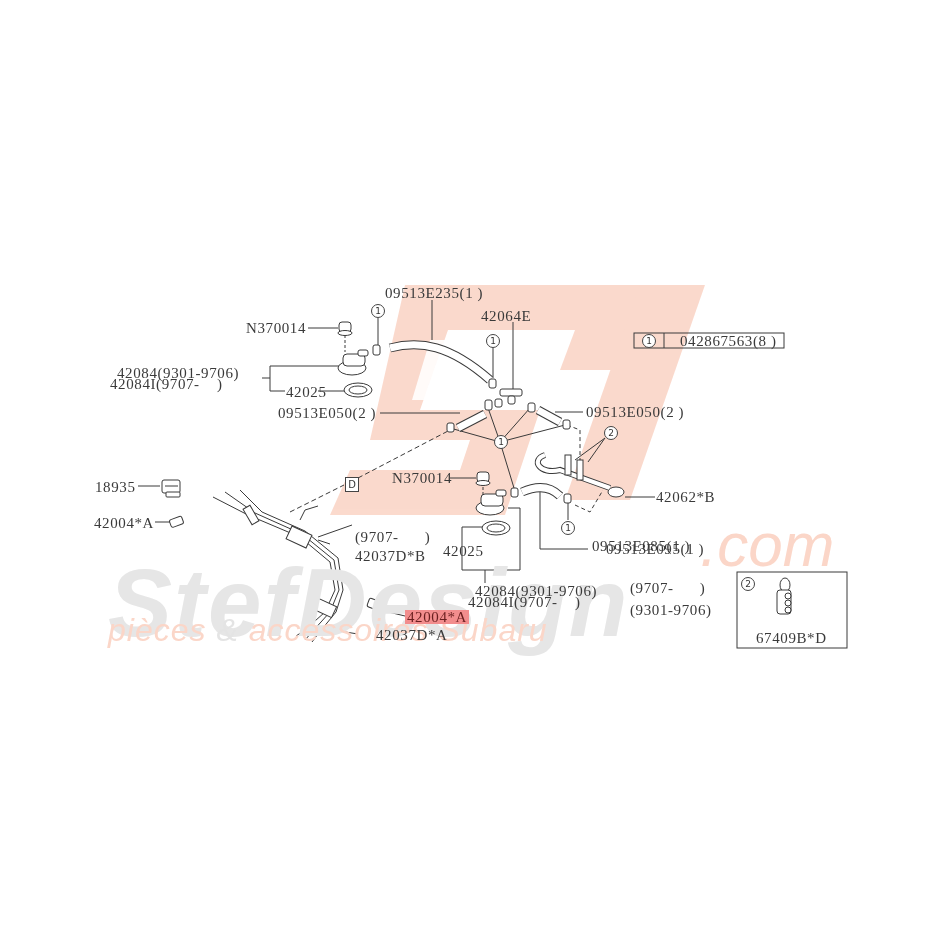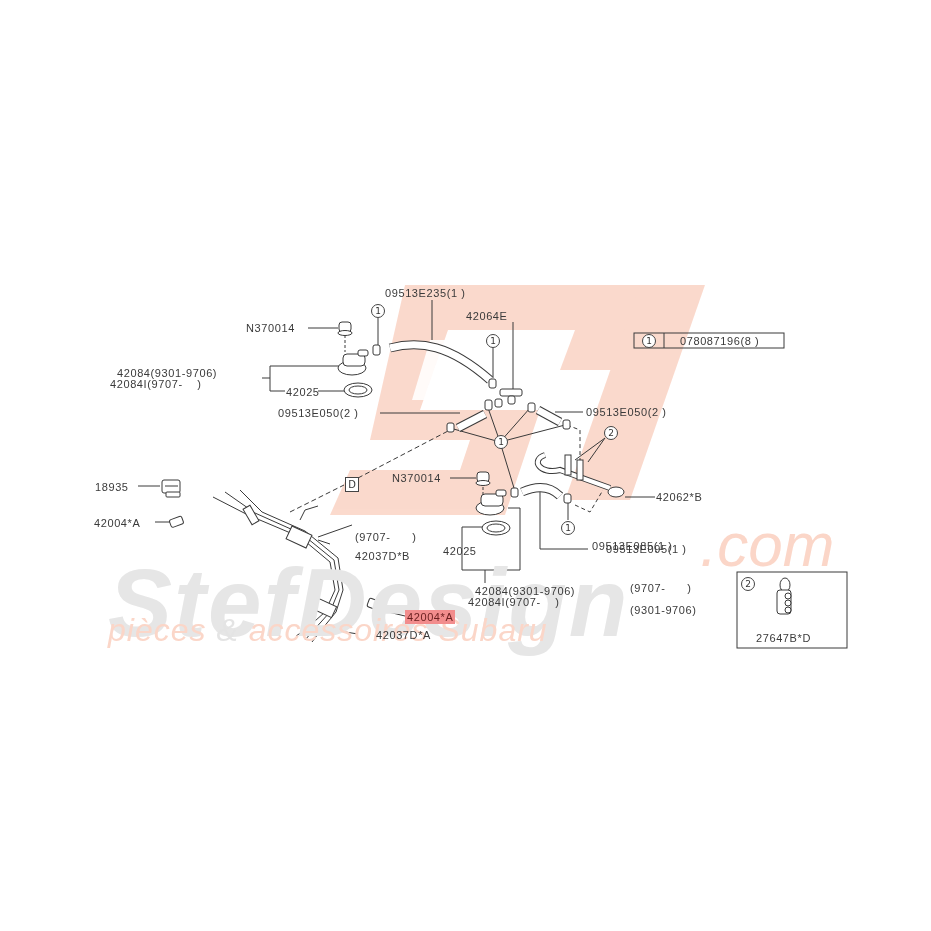--- a/index.html
+++ b/index.html
@@ -1,18 +1,18 @@
 <!DOCTYPE html>
 <html><head>
 <meta charset="utf-8">
 <style>
   html, body { margin: 0; padding: 0; background: #ffffff; }
   body { width: 931px; height: 931px; position: relative; overflow: hidden; font-family: "DejaVu Sans Mono", "Liberation Mono", monospace; }
   #canvas { position: absolute; left: 0; top: 0; width: 931px; height: 931px; }
-  .lbl { position: absolute; font-family: Liberation Sans, sans-serif; font-size: 11px; color: #3a3a3a; letter-spacing: 0.6px; white-space: pre; line-height: 12px; }
+  .lbl { position: absolute; font-family: Liberation Serif, serif; font-size: 15px; color: #3a3a3a; letter-spacing: 0.6px; white-space: pre; line-height: 12px; }
   .lbl.hl { background: #f28d8d; color: #6a1f1f; padding: 1px 2px; }
   .wm-text { position: absolute; font-family: "Liberation Sans", sans-serif; font-style: italic; white-space: nowrap; }
   .wm-main { font-size: 96px; font-weight: bold; color: #e6e6e6; letter-spacing: 2px; }
   .wm-com { font-size: 62px; font-weight: normal; color: #fbd6c8; margin-top: 16px; }
   .wm-tag { font-size: 32px; color: #fbd6c8; letter-spacing: 1px; text-align: center; }
   .wm-amp { color: #e4e4e4; }
   .circ { position: absolute; width: 12px; height: 12px; border: 1px solid #444; border-radius: 50%; font-size: 9px; line-height: 12px; text-align: center; color: #333; font-family: "DejaVu Sans", sans-serif; background: #fff; }
   .sqD { position: absolute; width: 12px; height: 13px; border: 1px solid #444; font-size: 10px; line-height: 13px; text-align: center; color: #333; font-family: "DejaVu Sans", sans-serif; background: #fff; }
 </style>
 </head>
@@ -206,21 +206,21 @@
   <span>accessoires Subaru</span>
 </div>
 
 <div class="lbl" style="left:385px; top:287px;">09513E235(1 )</div>
 <div class="circ" style="left:371px; top:304px;">1</div>
 <div class="lbl" style="left:246px; top:322px;">N370014</div>
 <div class="lbl" style="left:117px; top:367px;">42084(9301-9706)</div>
 <div class="lbl" style="left:110px; top:378px;">42084I(9707-    )</div>
 <div class="lbl" style="left:286px; top:386px;">42025</div>
 <div class="lbl" style="left:278px; top:407px;">09513E050(2 )</div>
-<div class="lbl" style="left:466px; top:310px;text-align:right;">42064E</div>
+<div class="lbl" style="left:481px; top:310px;text-align:right;">42064E</div>
 <div class="circ" style="left:486px; top:334px;">1</div>
 <div class="lbl" style="left:586px; top:406px;">09513E050(2 )</div>
 <div class="circ" style="left:494px; top:435px;">1</div>
 <div class="circ" style="left:604px; top:426px;">2</div>
 <div class="sqD" style="left:345px; top:477px;">D</div>
 <div class="lbl" style="left:392px; top:472px;">N370014</div>
 <div class="lbl" style="left:95px; top:481px;">18935</div>
 <div class="lbl" style="left:94px; top:517px;">42004*A</div>
 <div class="lbl" style="left:656px; top:491px;text-align:right;">42062*B</div>
 <div class="circ" style="left:561px; top:521px;">1</div>
@@ -230,15 +230,15 @@
 <div class="lbl" style="left:590px; top:543px;margin-left:16px;">09513E095(1 )</div>
 <div class="lbl" style="left:630px; top:556px;margin-top:48px;">(9301-9706)</div>
 <div class="lbl" style="left:592px; top:540px;">09513E085(1 )</div>
 <div class="lbl" style="left:630px; top:582px;">(9707-      )</div>
 <div class="lbl" style="left:475px; top:585px;">42084(9301-9706)</div>
 <div class="lbl" style="left:468px; top:596px;">42084I(9707-    )</div>
 <div class="lbl hl" style="left:405px; top:610px;">42004*A</div>
 <div class="lbl" style="left:360px; top:629px;margin-left:16px;">42037D*A</div>
 
 <div class="circ" style="left:642px; top:334px;">1</div>
-<div class="lbl" style="left:680px; top:335px;">078087196(8 )</div>
+<div class="lbl" style="left:680px; top:335px;">042867563(8 )</div>
 <div class="circ" style="left:741px; top:577px;">2</div>
-<div class="lbl" style="left:756px; top:632px;">27647B*D</div>
+<div class="lbl" style="left:756px; top:632px;">67409B*D</div>
 
 </body></html>

